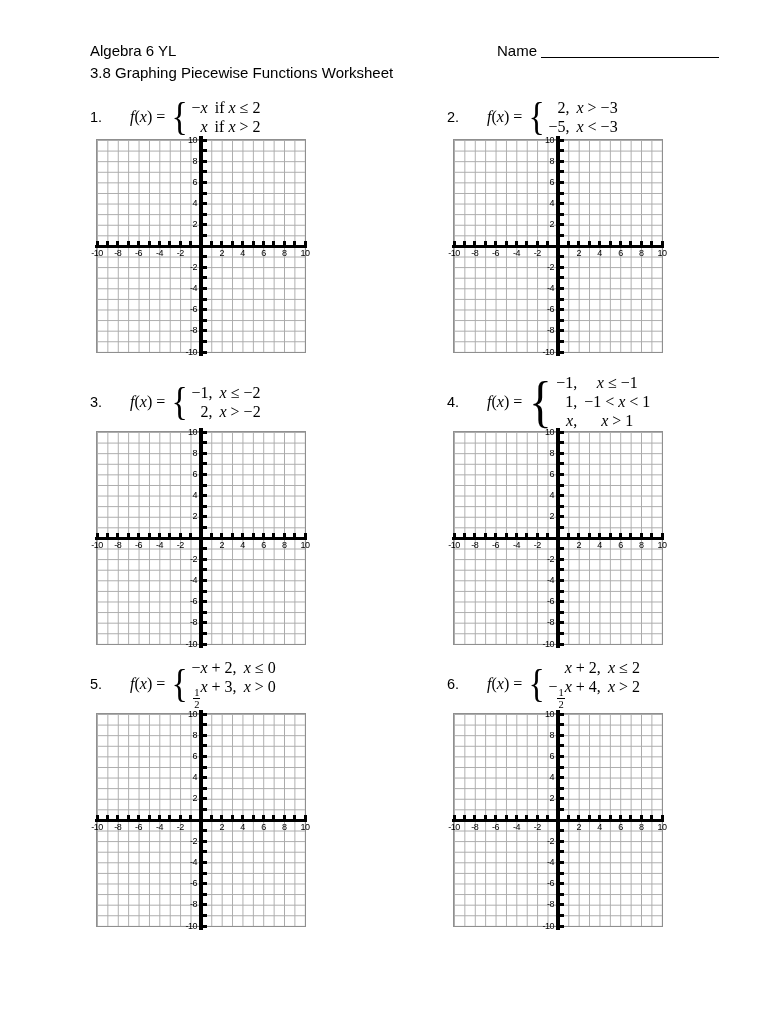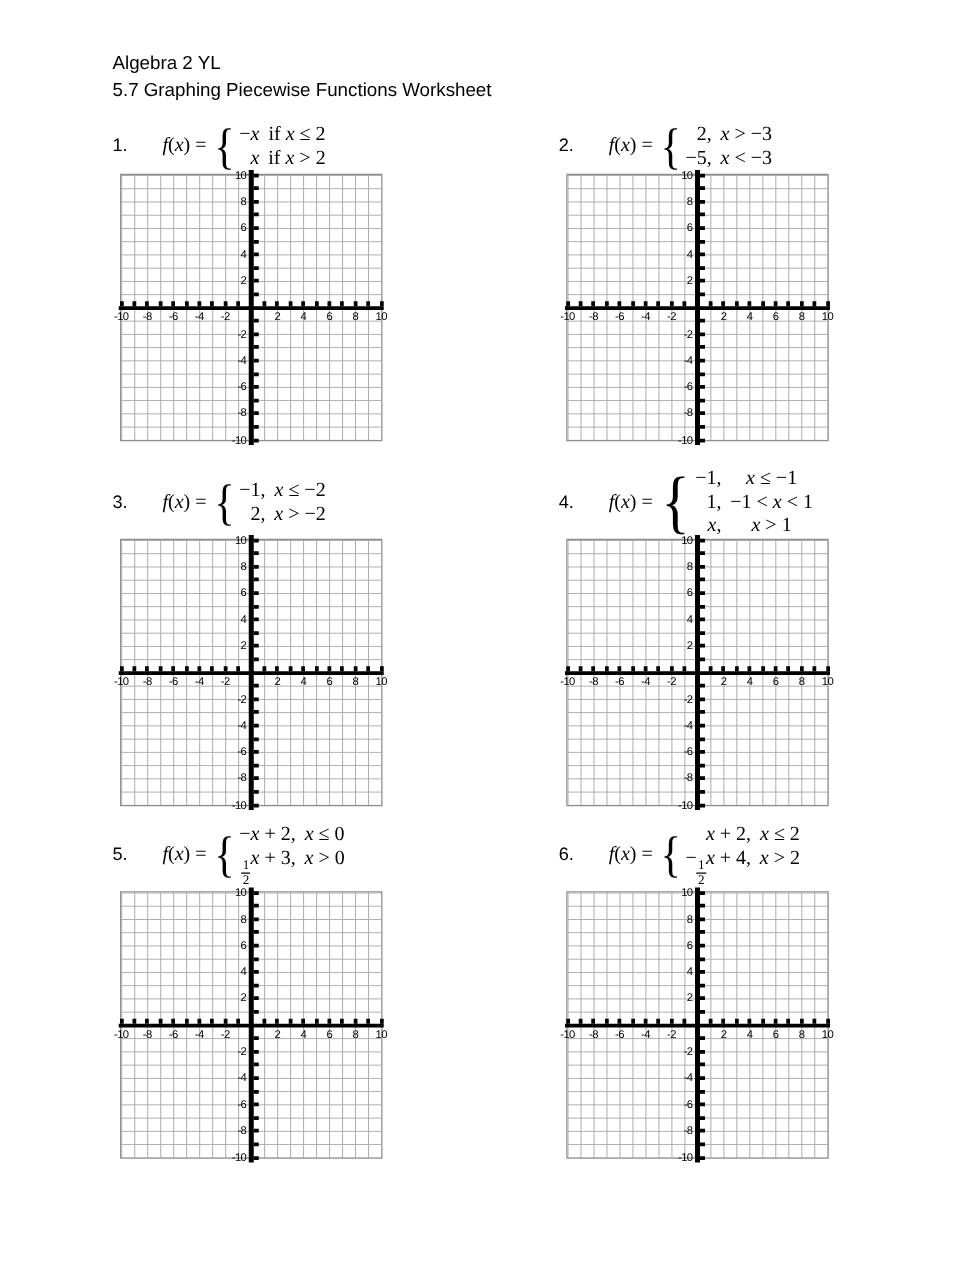--- a/index.html
+++ b/index.html
@@ -48,25 +48,26 @@
       font-family:"Liberation Sans",sans-serif;letter-spacing:-0.5px;}
   .ly{position:absolute;left:100px;transform:translateX(-100%);font-size:9px;
       font-family:"Liberation Sans",sans-serif;letter-spacing:-0.5px;}
 </style>
 </head>
 <body>
 
 <div class="page">
 
   <div class="hdr-left">
-    <div>Algebra 2 YL</div>
-    <div>5.7 Graphing Piecewise Functions Worksheet</div>
+    <div>Algebra 6 YL</div>
+    <div>3.8 Graphing Piecewise Functions Worksheet</div>
   </div>
 
   <div class="hdr-right">
+    <div class="hline"><span>Name</span><span class="blank name"></span></div>
   </div>
 
   <div id="rows">
       <div class="prow" style="top: 95px;">
         <div class="pblock">
           <div class="stmt" style="height: 44px;">
             <span class="pnum">1.</span>
             <span class="mathtxt fx"><i>f</i>(<i>x</i>) =</span>
             <span class="brace b2">{</span>
             <span class="pieces">

